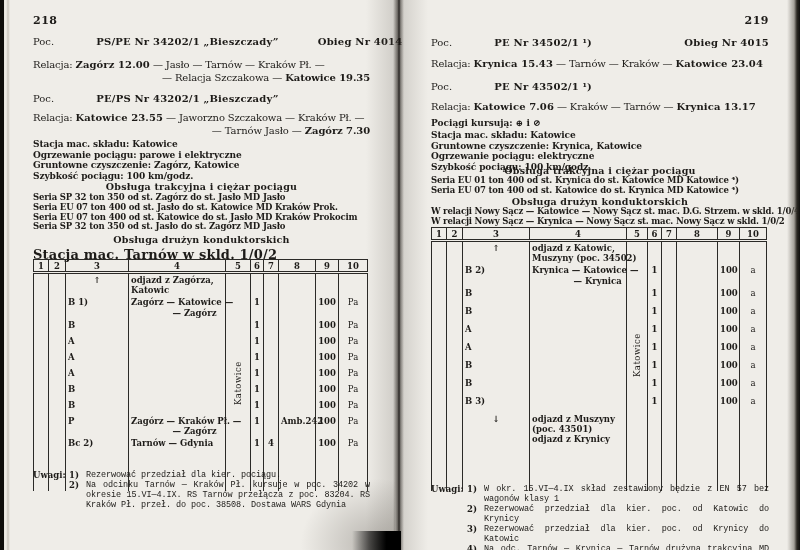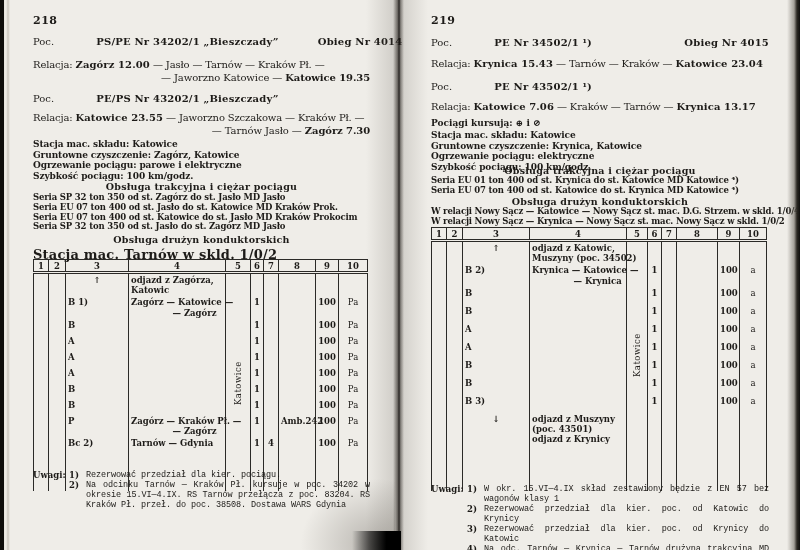--- a/index.html
+++ b/index.html
@@ -71,40 +71,40 @@
       <span><span>Poc.</span> <b>PS/PE Nr 34202/1 „Bieszczady”</b></span>
       <b>Obieg Nr 4014</b>
     </div>
 
     <div class="abs rel" style="top:59px">
       <span>Relacja:</span>
       <b>Zagórz 12.00</b>
       <span>— Jasło — Tarnów — Kraków Pł. —</span>
     </div>
     <div class="abs rel-cont" style="top:72px">
-      <span>— Jaworzno Katowice — </span><b>Katowice 19.35</b>
+      <span>— Relacja Szczakowa — </span><b>Katowice 19.35</b>
     </div>
 
     <div class="abs pocrow" style="top:93px">
       <span><span>Poc.</span> <b>PE/PS Nr 43202/1 „Bieszczady”</b></span>
     </div>
 
     <div class="abs rel" style="top:112px">
       <span>Relacja:</span>
       <b>Katowice 23.55</b>
       <span>— Jaworzno Szczakowa — Kraków Pł. —</span>
     </div>
     <div class="abs rel-cont" style="top:125px">
       <span>— Tarnów Jasło — </span><b>Zagórz 7.30</b>
     </div>
 
     <div class="abs info" style="top:139px">
       <div>Stacja mac. składu: Katowice</div>
+      <div>Ogrzewanie pociągu: parowe i elektryczne</div>
       <div>Gruntowne czyszczenie: Zagórz, Katowice</div>
-      <div>Ogrzewanie pociągu: parowe i elektryczne</div>
       <div>Szybkość pociągu: 100 km/godz.</div>
     </div>
 
     <div class="abs heading" style="top:181px">Obsługa trakcyjna i ciężar pociągu</div>
 
     <div class="abs seria" style="top:193px">
       <div>Seria SP 32 ton 350 od st. Zagórz do st. Jasło MD Jasło</div>
       <div>Seria EU 07 ton 400 od st. Jasło do st. Katowice MD Kraków Prok.</div>
       <div>Seria EU 07 ton 400 od st. Katowice do st. Jasło MD Kraków Prokocim</div>
       <div>Seria SP 32 ton 350 od st. Jasło do st. Zagórz MD Jasło</div>
@@ -291,21 +291,21 @@
         </div>
         <div class="uw-item">
           <span class="uw-num">2)</span>
           <span class="uw-text">Na odcinku Tarnów — Kraków Pł. kursuje w poc. 34202 w okresie 15.VI—4.IX. RS Tarnów przełącza z poc. 83204. RS Kraków Pł. przeł. do poc. 38508. Dostawa WARS Gdynia</span>
         </div>
       </div>
     </div>
   </div>
 
   <div class="page page-right">
-    <div class="abs pageno" style="top:14px;">219</div>
+    <div class="abs pageno" style="top:14px;text-align:right">219</div>
 
     <div class="abs pocrow" style="top:37px">
       <span><span>Poc.</span> <b>PE Nr 34502/1 ¹)</b></span>
       <b>Obieg Nr 4015</b>
     </div>
 
     <div class="abs rel" style="top:58px">
       <span>Relacja:</span>
       <b>Krynica 15.43</b>
       <span>— Tarnów — Kraków —</span>

